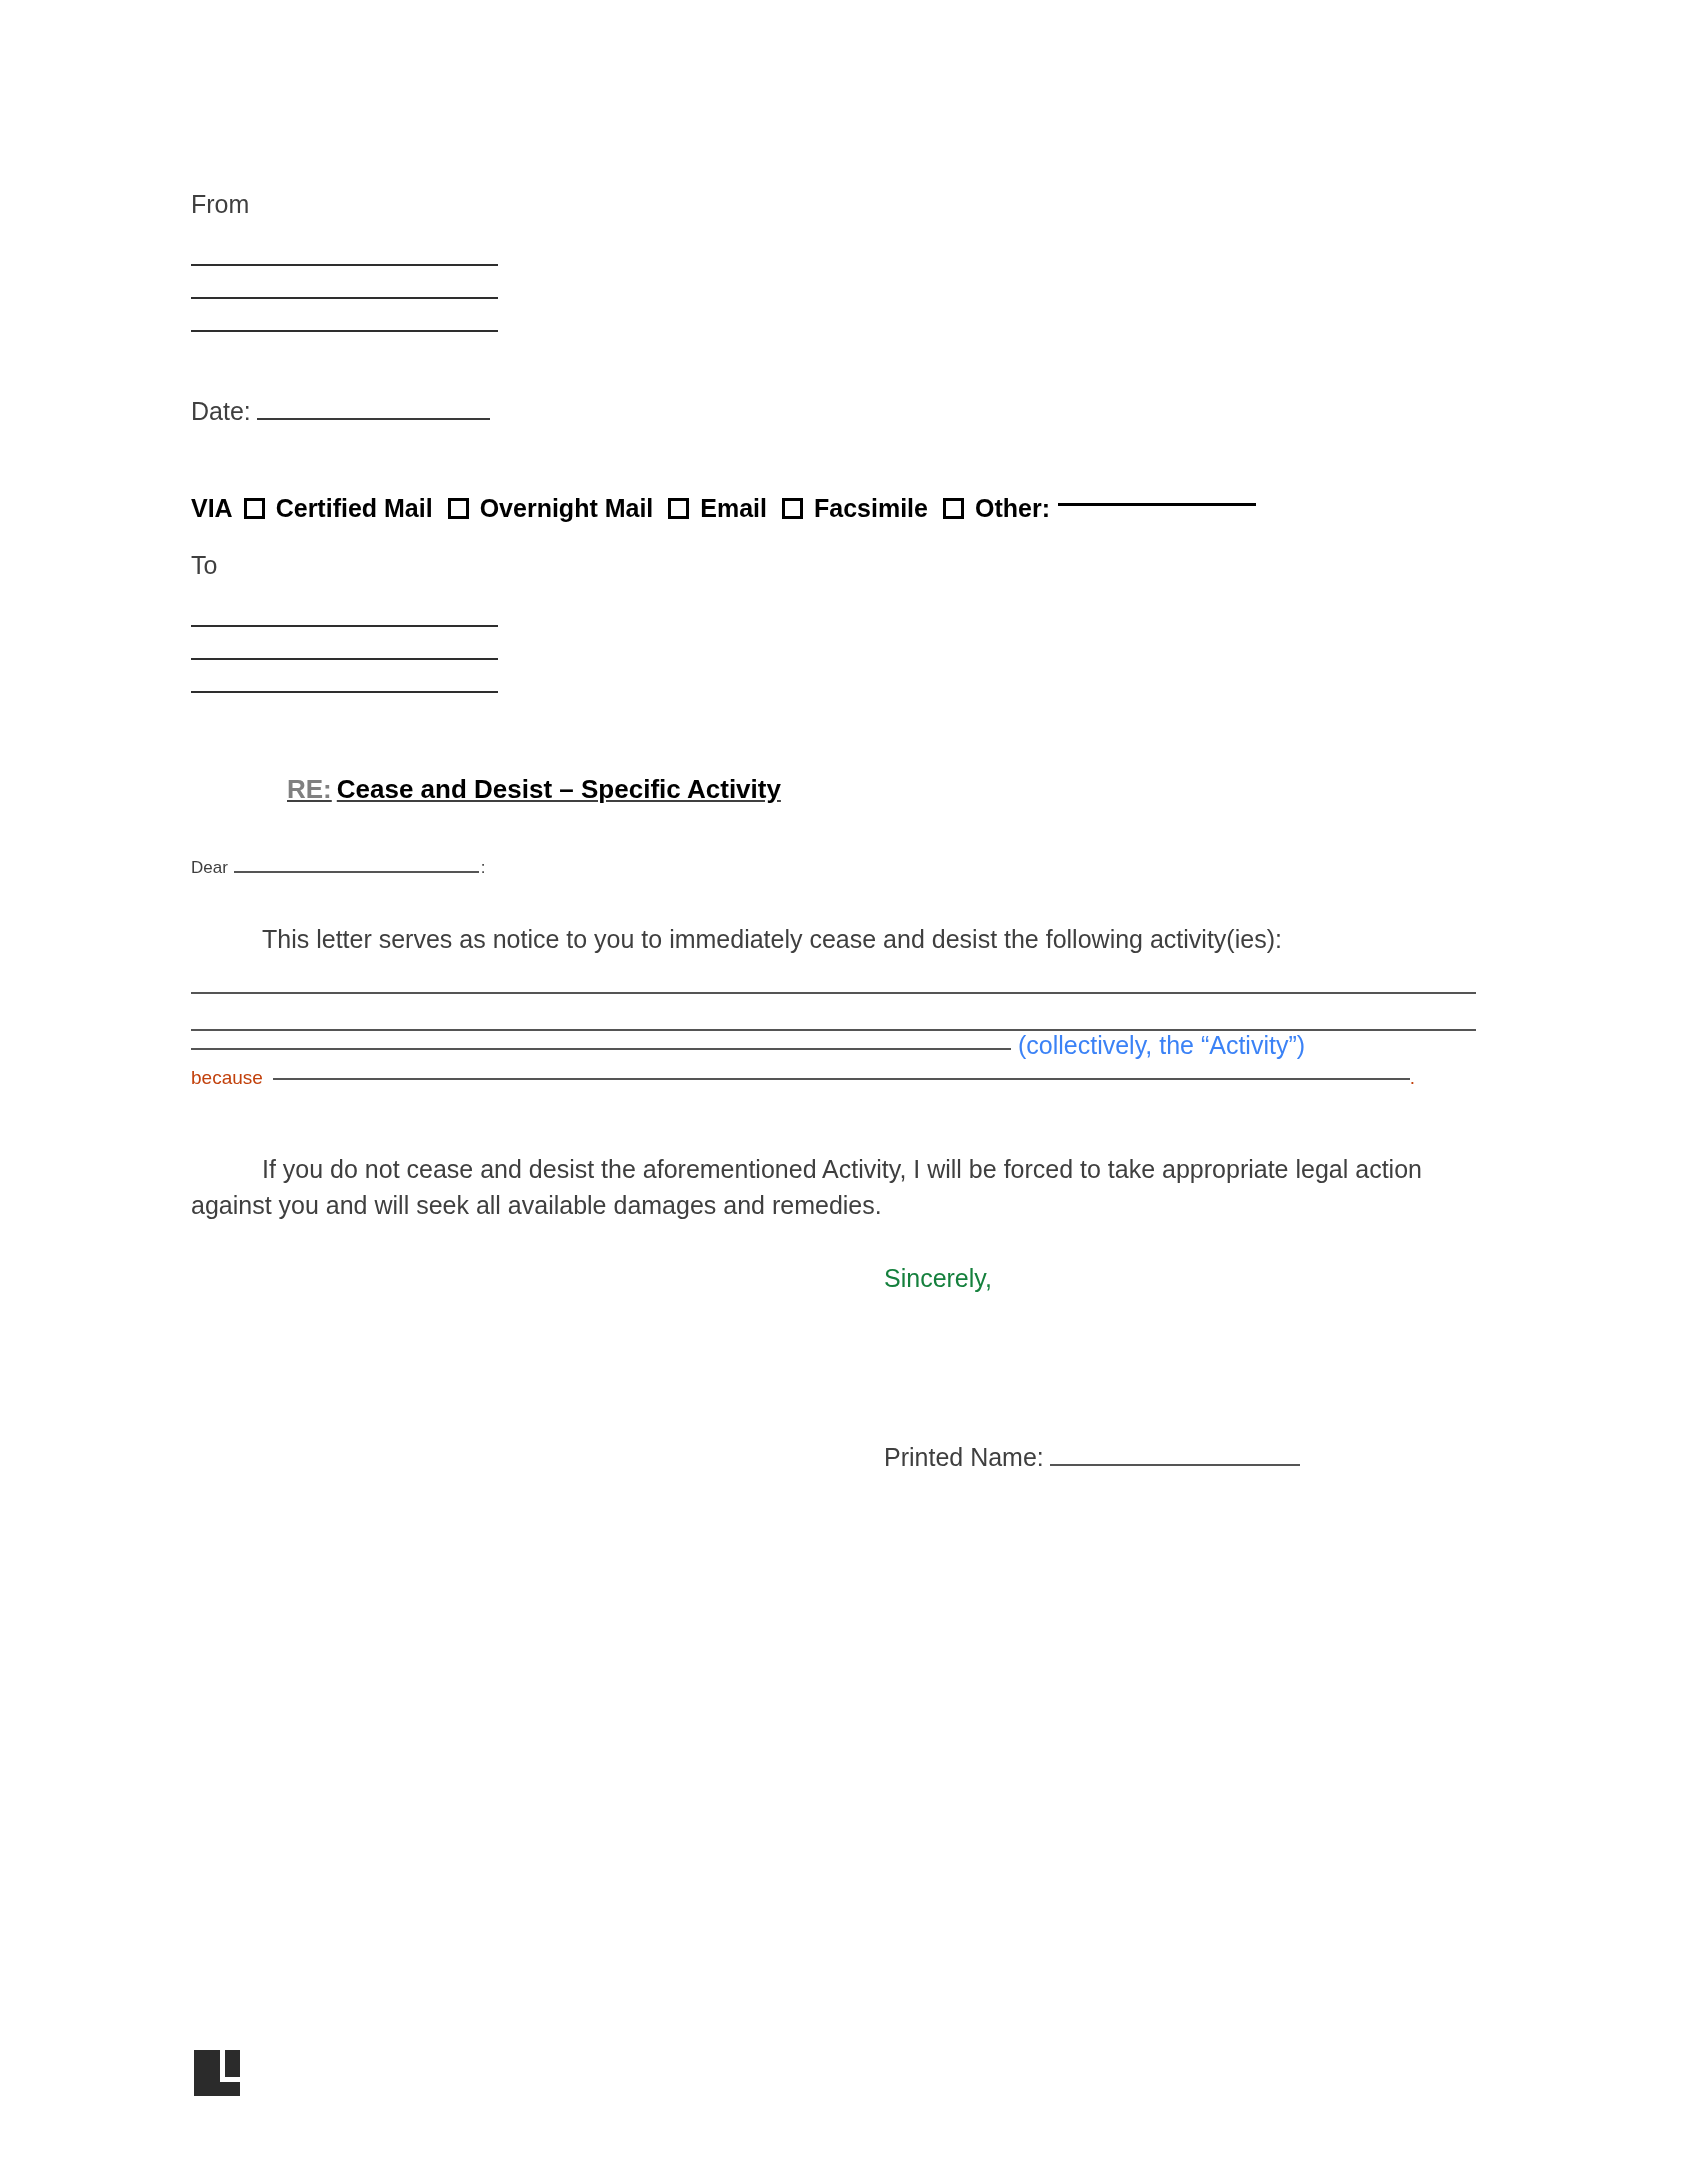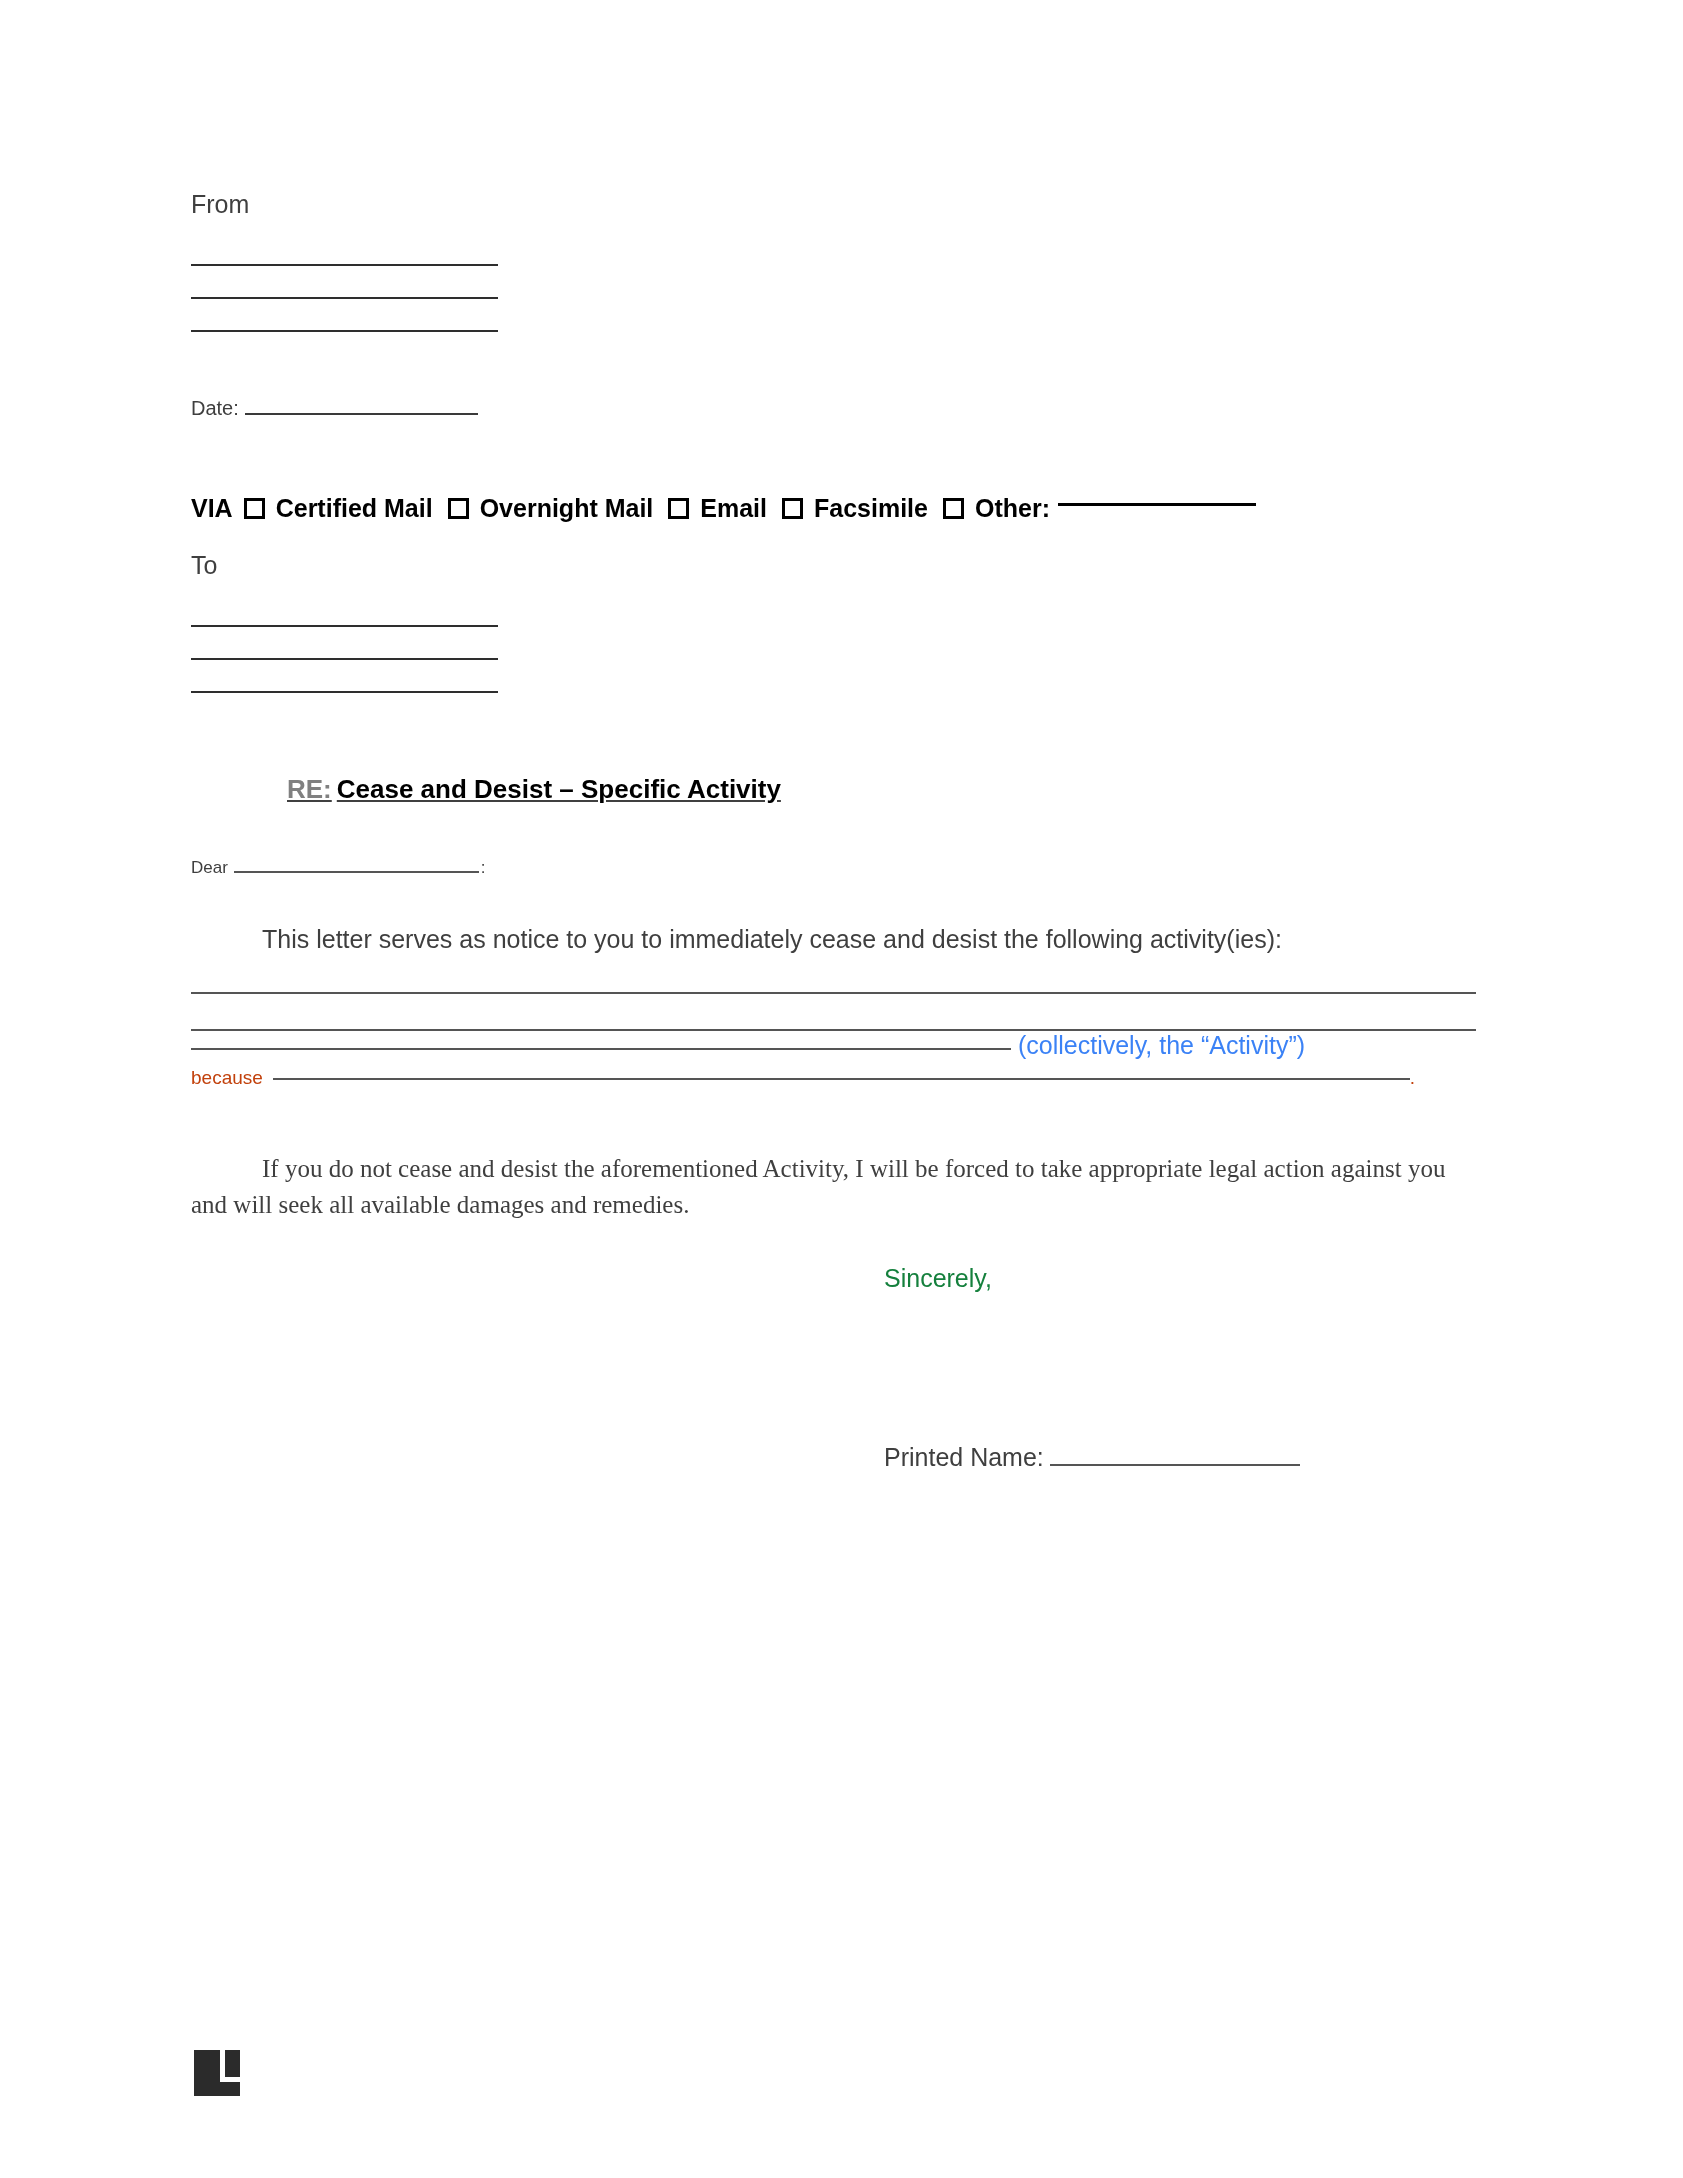--- a/index.html
+++ b/index.html
@@ -63,26 +63,26 @@
     border-bottom: 2px solid #2e2e2e;
   }
 
   .block-from { position: absolute; left: 0; top: 179px; }
   .block-date { position: absolute; left: 0; top: 385px; }
   .block-via  { position: absolute; left: 0; top: 482px; white-space: nowrap; }
   .block-to   { position: absolute; left: 0; top: 540px; }
   .block-re   { position: absolute; left: 96px; top: 762px; text-decoration: underline; }
   .block-dear { position: absolute; left: 0; top: 846px; }
   .block-body { position: absolute; left: 0; top: 909px; width: 1287px; }
-  .block-closing { position: absolute; left: 0; top: 1139px; width: 1287px; font-family: Liberation Serif, serif; }
+  .block-closing { position: absolute; left: 0; top: 1139px; width: 1287px; }
   .block-sign { position: absolute; left: 0; top: 1252px; width: 1287px; }
 
   
   .date-row {
-    font-size: 20px;
+    font-size: 25px;
     color: #3f3f3f;
     white-space: nowrap;
   }
   .date-blank {
     width: 233px;
     margin-left: 6px;
   }
 
   
   .via-row {

